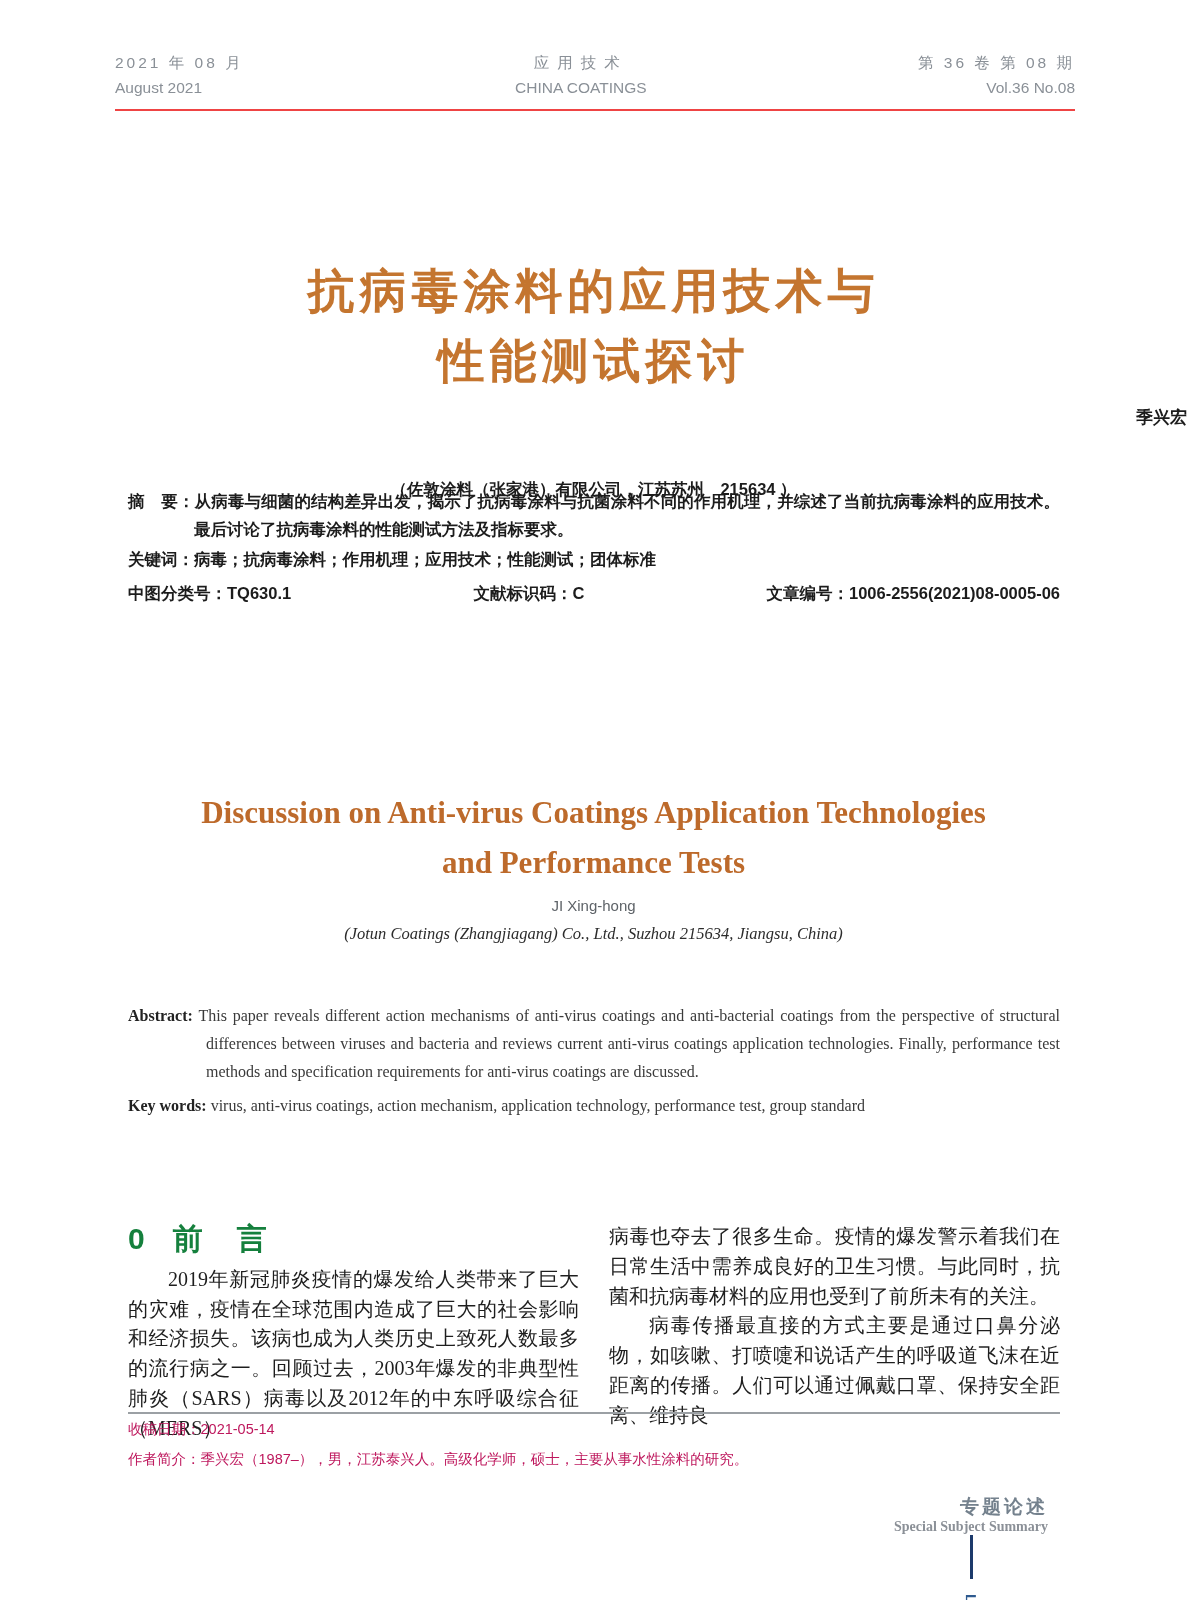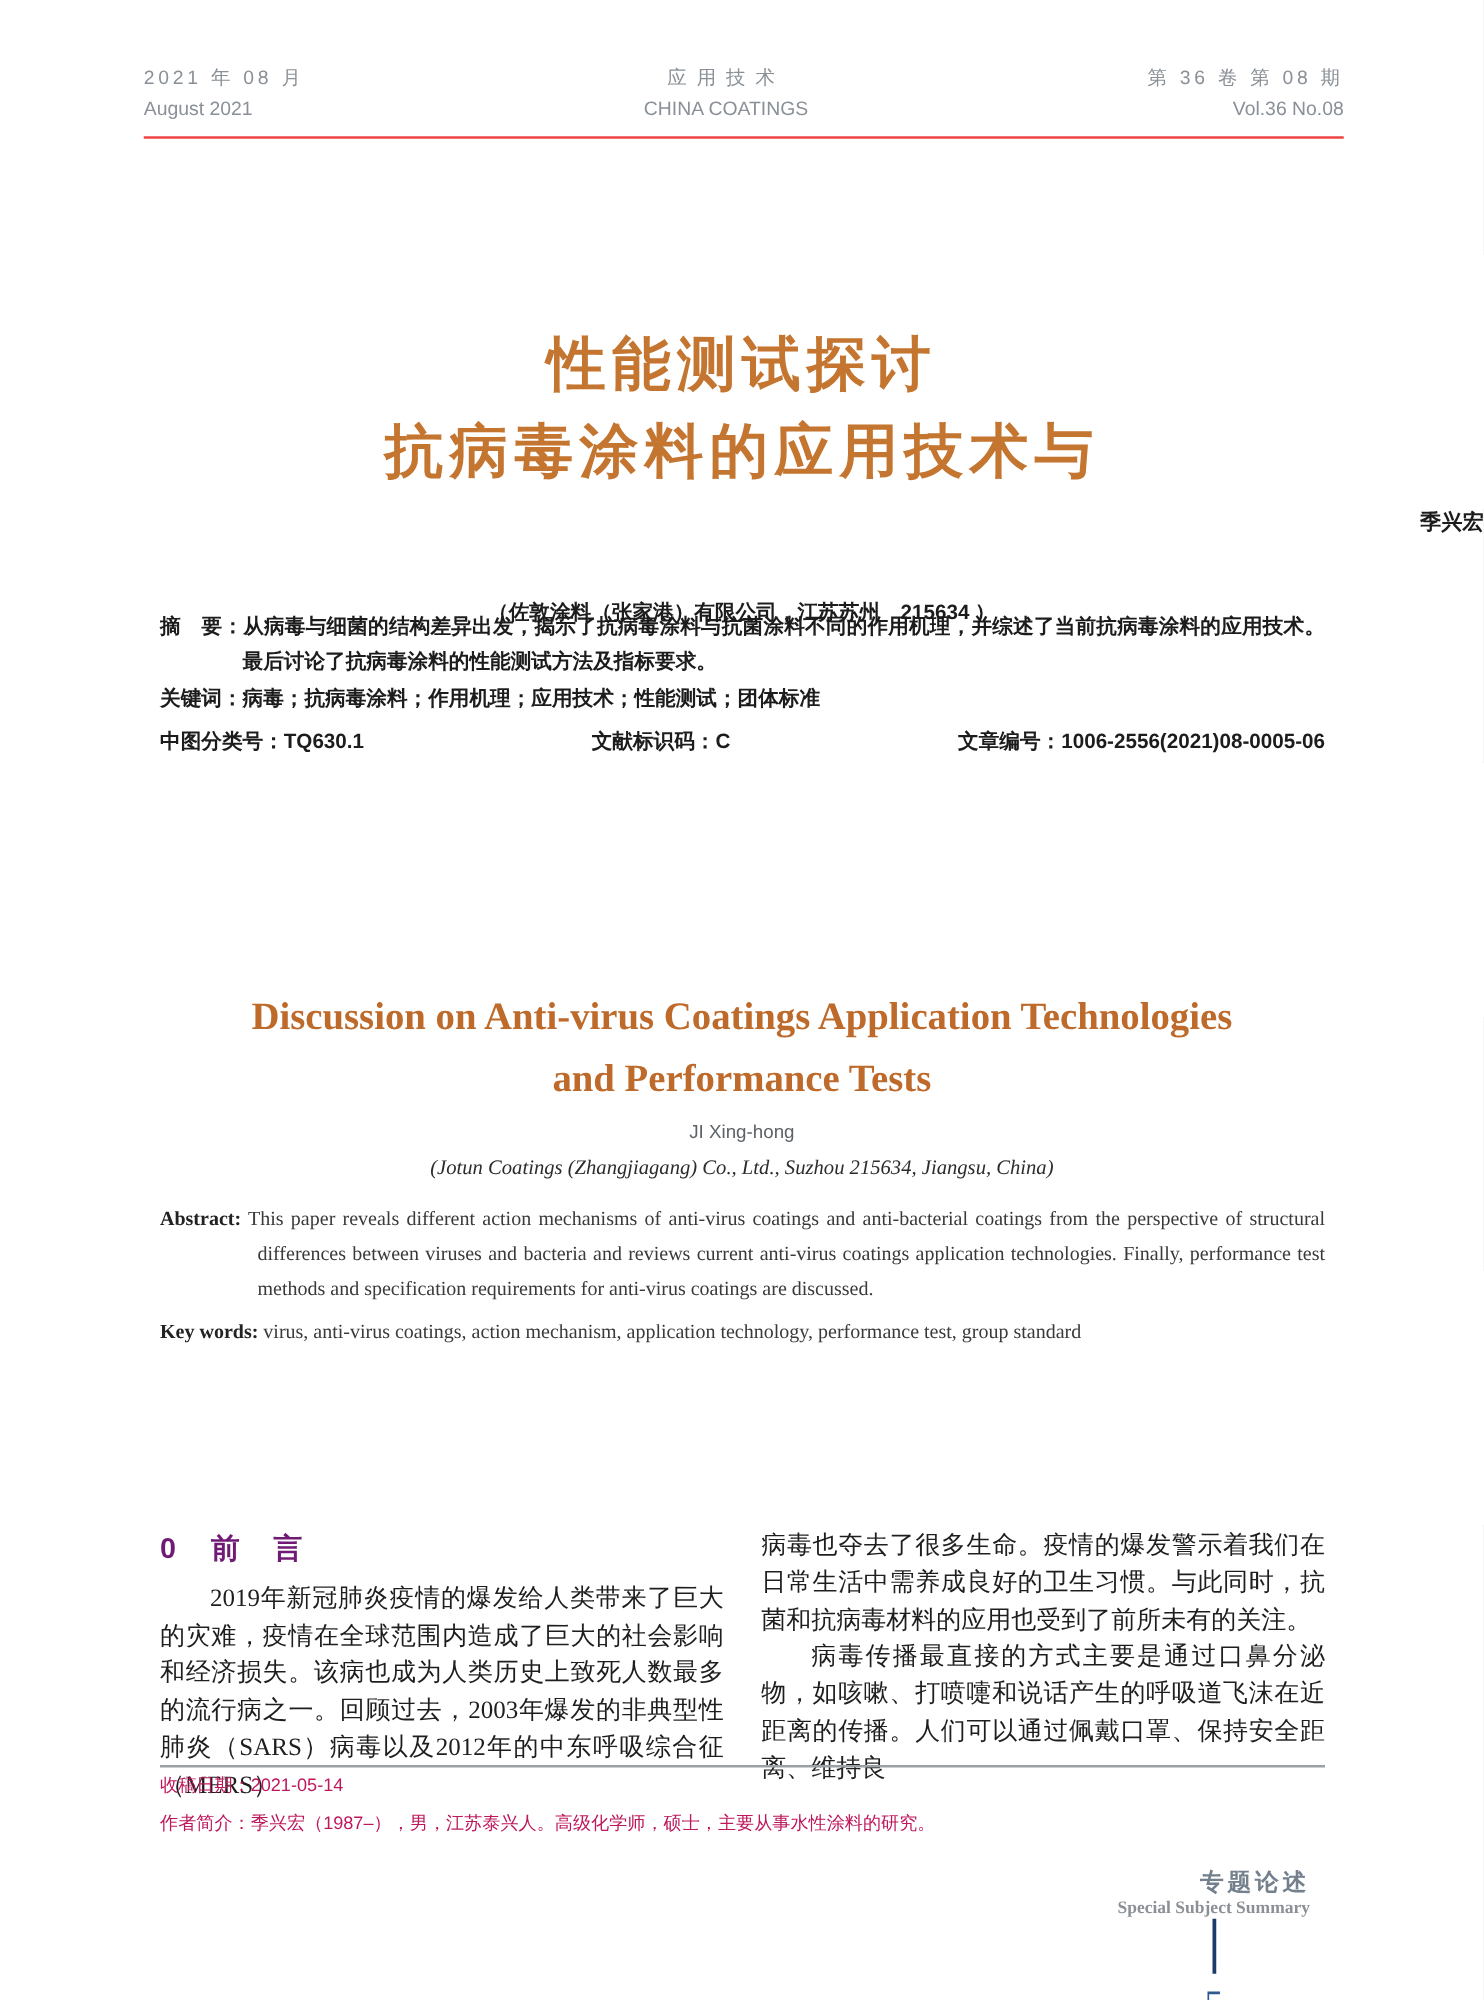--- a/index.html
+++ b/index.html
@@ -109,21 +109,21 @@
     top: 924px; left: 0; right: 0;
     text-align: center;
     font-family: "Liberation Serif", "DejaVu Serif", serif;
     font-style: italic;
     font-size: 16.5px;
     color: #2c2c2c;
   }
   
   .meta-en {
     position: absolute;
-    top: 962px; left: 128px; width: 932px;
+    top: 1002px; left: 128px; width: 932px;
     font-family: "Liberation Serif", "DejaVu Serif", serif;
     font-size: 16px;
     line-height: 28px;
     color: #3a3a3a;
   }
   .hang-en {
     padding-left: 78px;
     text-align: justify;
   }
   .hang-en .hang-label {
@@ -140,22 +140,22 @@
     gap: 30px;
     font-family: "Liberation Serif", "DejaVu Serif", serif;
     font-size: 20px;
     line-height: 29.8px;
     color: #1e1e1e;
     text-align: justify;
   }
   .bcol { width: 451px; }
   .sec-heading {
     font-family: "Liberation Sans", "DejaVu Sans", sans-serif;
-    color: #701a75;
-    font-size: 23px;
+    color: #15803d;
+    font-size: 30px;
     font-weight: bold;
     letter-spacing: 2px;
     margin: 2px 0 11px 0;
   }
   .sec-heading .sec-num { margin-right: 26px; }
   .para-indent { text-indent: 2em; }
   
   .footnote {
     position: absolute;
     top: 1412px; left: 128px; width: 932px;
@@ -215,22 +215,22 @@
       <div class="h-cn">应用技术</div>
       <div>CHINA COATINGS</div>
     </div>
     <div class="h-col right">
       <div class="h-cn">第 36 卷  第 08 期</div>
       <div>Vol.36  No.08</div>
     </div>
   </div>
 
   <div class="title-cn">
+    <div>抗病毒涂料的应用技术与</div>
     <div>性能测试探讨</div>
-    <div>抗病毒涂料的应用技术与</div>
   </div>
 
   <div class="author-cn">季兴宏</div>
   <div class="affil-cn">（佐敦涂料（张家港）有限公司，江苏苏州　215634 ）</div>
 
   <div class="meta-cn">
     <p class="hang-cn"><span class="hang-label">摘　要：</span><span>从病毒与细菌的结构差异出发，揭示了抗病毒涂料与抗菌涂料不同的作用机理，并综述了当前抗病毒涂料的应用技术。最后讨论了抗病毒涂料的性能测试方法及指标要求。</span></p>
     <p class="kw-cn"><span>关键词：</span><span>病毒；抗病毒涂料；作用机理；应用技术；性能测试；团体标准</span></p>
     <div class="class-row">
       <span><span>中图分类号：</span><span>TQ630.1</span></span>

